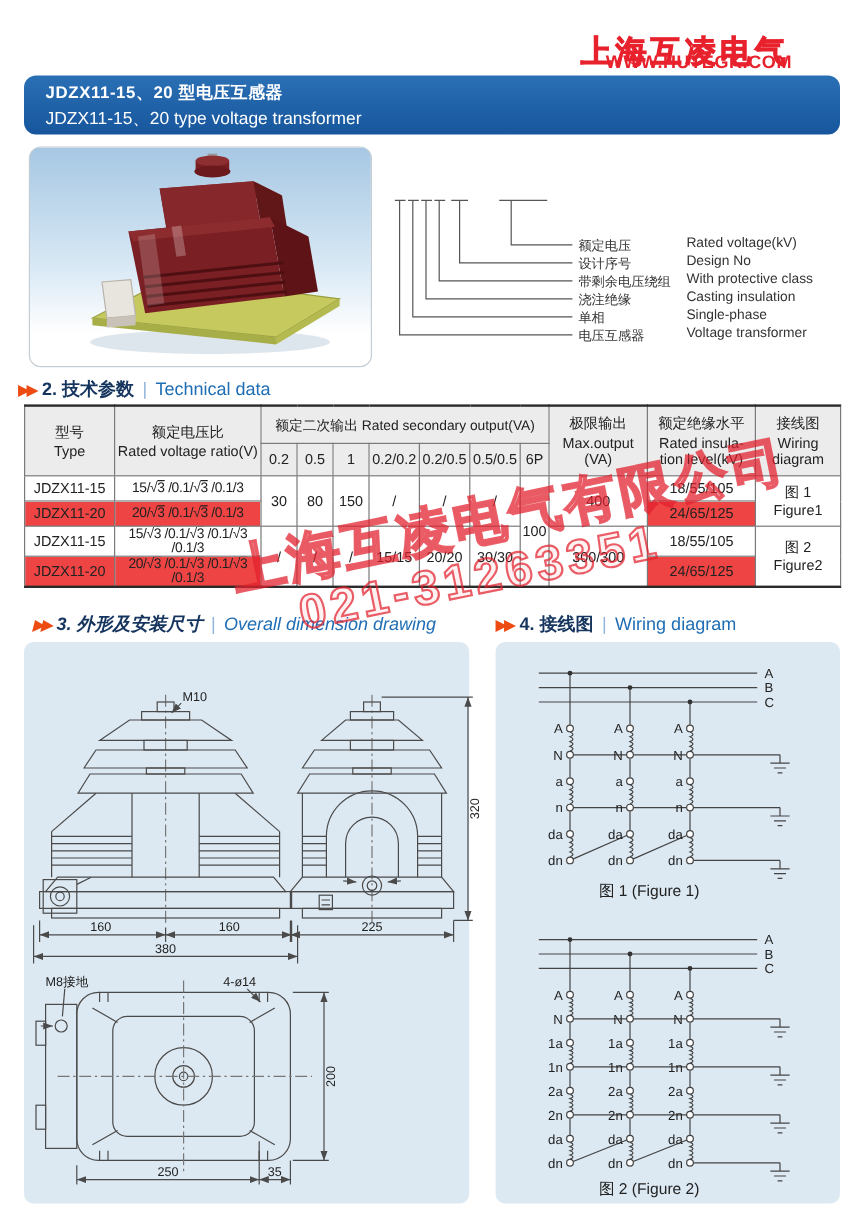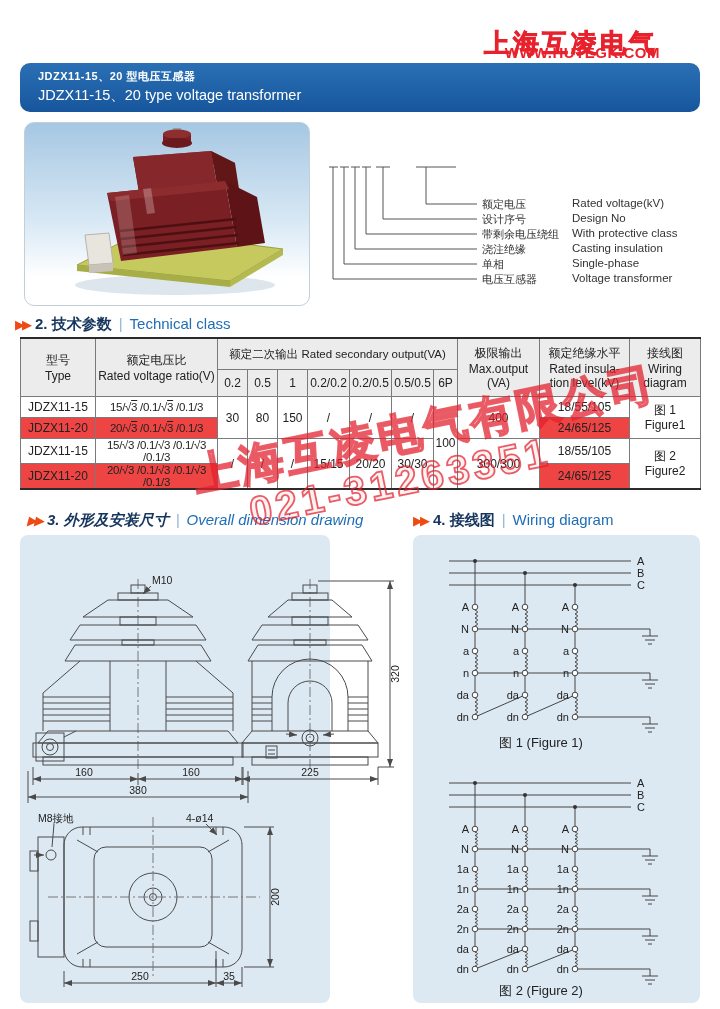--- a/index.html
+++ b/index.html
@@ -7,21 +7,21 @@
         font-family:"Liberation Sans",sans-serif;color:#222;}
 
   
   .logo{position:absolute;top:26px;right:62px;font-size:26px;font-weight:900;letter-spacing:3px;
         color:#e8222d;-webkit-text-stroke:0.8px #e8222d;}
   .site{position:absolute;top:44px;right:60px;font-size:15px;font-weight:bold;color:#e8222d;letter-spacing:0.5px;}
 
   
   .banner{position:absolute;left:20px;top:63px;width:680px;height:49px;border-radius:10px;
           background:linear-gradient(#2a6fb4,#17569d);color:#fff;padding:6px 0 0 18px;box-sizing:border-box;}
-  .banner .l1{font-size:11px;font-weight:bold;letter-spacing:.5px;}
+  .banner .l1{font-size:14px;font-weight:bold;letter-spacing:.5px;}
   .banner .l2{font-size:14.5px;margin-top:2px;}
 
   
   .photo{position:absolute;left:24px;top:122px;width:284px;height:182px;border-radius:10px;border:1px solid #c3ced6;
          background:linear-gradient(#a6c7e3,#d9e9f5 55%,#ffffff 85%);overflow:hidden;}
 
   
   .sec{position:absolute;font-size:15px;white-space:nowrap;}
   .sec .arr{color:#ee4b12;font-size:13px;letter-spacing:-3px;margin-right:6px;}
   .sec .zh{color:#16355e;font-weight:bold;}
@@ -53,21 +53,21 @@
 
   
   .wm{position:absolute;left:188px;top:448px;z-index:50;transform:rotate(-11.5deg);transform-origin:0 0;
       pointer-events:none;white-space:nowrap;font-weight:bold;
       color:rgba(235,60,70,0.07);-webkit-text-stroke:1.8px rgba(226,32,44,0.72);}
   .wm .w1{font-size:44px;letter-spacing:3px;}
   .wm .w2{font-size:40px;letter-spacing:4px;margin:-6px 0 0 48px;}
 
   
   .panel{position:absolute;background:#dde9f2;border-radius:8px;}
-  #panel-dwg{left:20px;top:535px;width:310px;height:468px;}
+  #panel-dwg{left:20px;top:535px;width:371px;height:468px;}
   #panel-wiring{left:413px;top:535px;width:287px;height:468px;}
 
   .dwg line,.dwg path,.dwg rect,.dwg circle{stroke:#4a4a4a;stroke-width:1;fill:none;}
   .dwg .cl{stroke:#777;stroke-dasharray:10 3 2 3;}
   .dwg text{fill:#222;stroke:none;font:10.5px "Liberation Sans",sans-serif;}
 
   #wiring-svg line,#wiring-svg path{stroke:#444;stroke-width:1;fill:none;}
   #wiring-svg circle.term{fill:#fff;stroke:#444;}
   #wiring-svg text{fill:#222;stroke:none;font:11px "Liberation Sans",sans-serif;}
   #wiring-svg text.wcap{font:13px "Liberation Sans",sans-serif;}
@@ -153,21 +153,21 @@
         <span class="td-zh">单相</span>
         <span class="td-en">Single-phase</span>
       </div>
     <div class="td-row" style="top:126px;">
         <span class="td-zh">电压互感器</span>
         <span class="td-en">Voltage transformer</span>
       </div>
   </div>
 
   <div class="sec" style="left:15px;top:315px;">
-    <span class="arr">▶▶</span><span class="zh">2. 技术参数</span><span class="sep">|</span><span class="en">Technical class</span>
+    <span class="arr">▶▶</span><span class="zh">2. 技术参数</span><span class="sep">|</span><span class="en">Technical data</span>
   </div>
 
   <table class="ttable">
     <colgroup>
       <col style="width:75px">
         <col style="width:122px">
         <col style="width:30px">
         <col style="width:30px">
       <col style="width:30px">
         <col style="width:42px">

